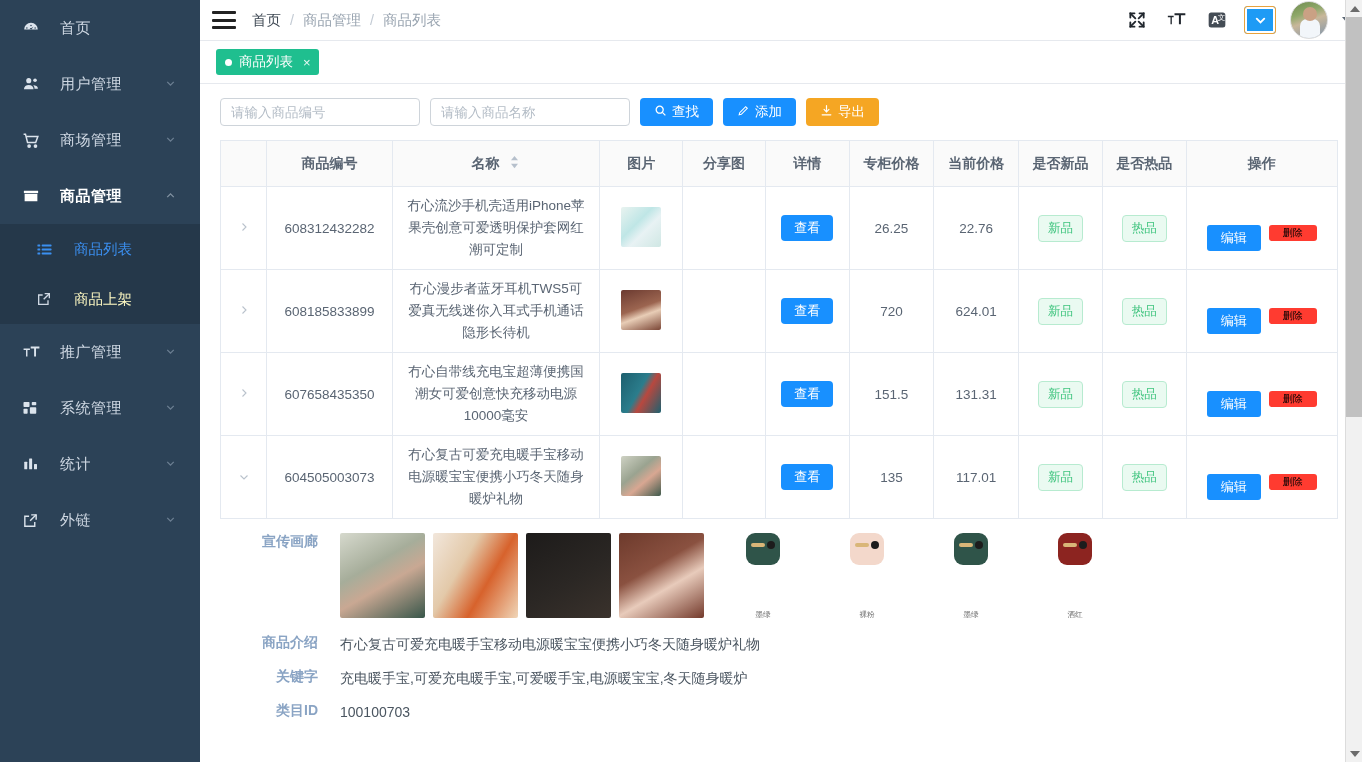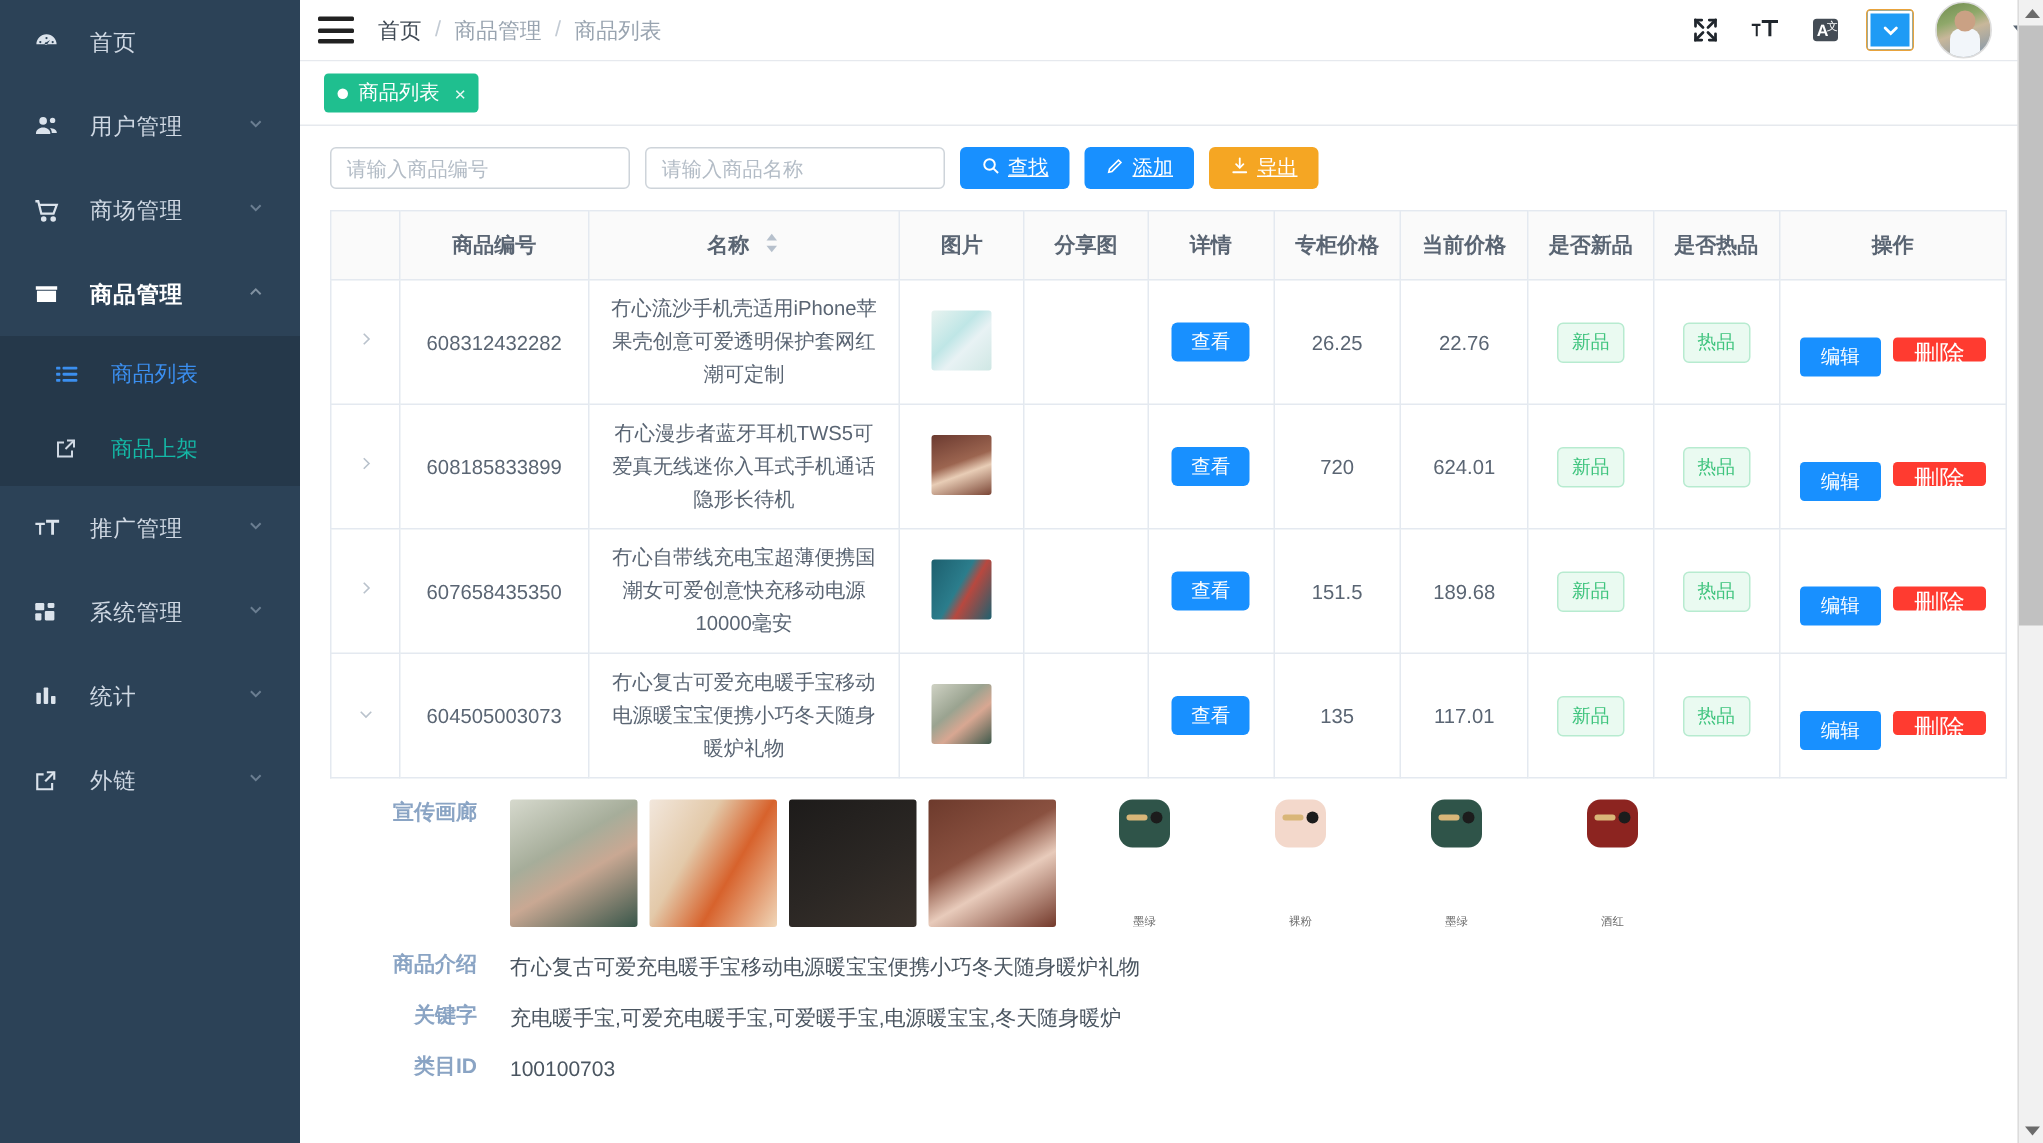--- a/index.html
+++ b/index.html
@@ -35,21 +35,21 @@
     display: flex; align-items: center; justify-content: flex-start;
     color: #dbe3ec;
   }
   .nav-item .lbl { flex: 1 1 auto; padding-left: 12px; letter-spacing: .5px; }
   .nav-item .arr { flex: 0 0 14px; opacity: .55; }
   .nav-item.active-parent { background: #2c4257; color: #ffffff; font-weight: bold; }
   .nav-item.active-parent .ico { color: #ffffff; }
   .submenu { background: #25384a; }
   .sub-item {
     height: 50px; display: flex; align-items: center;
-    padding-left: 36px; color: #14b8a6; font-size: 14.5px; cursor: pointer;
+    padding-left: 36px; color: #fef9c3; font-size: 14.5px; cursor: pointer;
   }
   .sub-item .ico { width: 24px; flex: 0 0 24px; display:flex; align-items:center; }
   .sub-item .lbl { padding-left: 14px; }
   .sub-item.selected { color: #3b8ff0; }
   .sub-item.selected .ico { color: #3b8ff0; }
 
   
   .right { flex: 1 1 auto; height: 762px; display: flex; flex-direction: column; background: #fff; position: relative; }
 
   .topbar {
@@ -100,21 +100,21 @@
   .content { flex: 1 1 auto; overflow: hidden; padding: 0 24px 0 20px; background: #fff; }
 
   
   .toolbar { display: flex; align-items: center; gap: 10px; padding: 14px 0 14px 0; }
   .inp {
     width: 200px; height: 28px; border: 1px solid #ced4da; border-radius: 4px;
     padding: 0 10px; font-size: 13.5px; color: #333; outline: none; background: #fff;
   }
   .inp::placeholder { color: #b3bcc6; }
   .btn { height: 28px; border: none; border-radius: 4px; color: #fff; font-size: 13.5px;
-         display: inline-flex; align-items: center; gap: 5px; padding: 0 14px; cursor: pointer; text-decoration: underline; }
+         display: inline-flex; align-items: center; gap: 5px; padding: 0 14px; cursor: pointer; }
   .btn.blue { background: #1890ff; }
   .btn.orange { background: #f5a623; }
 
   
   table.grid { width: 100%; border-collapse: collapse; table-layout: fixed; font-size: 13.5px; }
   table.grid th {
     background: #fafafa; color: #5a6573; font-weight: bold; font-size: 14px;
     border: 1px solid #e4e9f0; height: 46px; text-align: center; padding: 4px;
   }
   table.grid td {
@@ -124,21 +124,21 @@
   .chev { color: #b9c2cc; font-size: 15px; cursor: pointer; display: inline-block; }
   .pname { line-height: 22px; color: #5a6573; padding: 0 6px; }
   .thumb { width: 40px; height: 40px; border-radius: 2px; display: inline-block; }
   .pill-btn { background: #1890ff; color: #fff; border: none; border-radius: 4px; height: 26px; padding: 0 13px; font-size: 13px; cursor: pointer; }
   .badge {
     display: inline-block; border: 1px solid #b7ebd0; background: #eafaf1;
     color: #3fc47e; font-size: 12.5px; border-radius: 4px; padding: 4px 9px;
   }
   .act { display: inline-flex; gap: 8px; justify-content: center; margin-top: 20px; }
   .act .edit { background: #1890ff; color: #fff; border: none; border-radius: 3px; height: 26px; padding: 0 14px; font-size: 13px; cursor: pointer; }
-  .act .del { background: #ff3b30; color: #ffffff; border: none; border-radius: 3px; height: 16px; padding: 0 14px; font-size: 17px; cursor: pointer; }
+  .act .del { background: #ff3b30; color: #000000; border: none; border-radius: 3px; height: 16px; padding: 0 14px; font-size: 10px; cursor: pointer; }
 
   
   .detail { padding: 14px 0 10px 0; }
   .drow { display: flex; align-items: flex-start; margin-bottom: 14px; }
   .dlabel { width: 120px; flex: 0 0 120px; text-align: right; padding-right: 22px; color: #8aa4c4; font-size: 14px; font-weight: bold; }
   .dval { color: #4a5560; font-size: 14px; line-height: 20px; }
   .gallery { display: flex; align-items: flex-start; gap: 8px; }
   .gthumb { width: 85px; height: 85px; border-radius: 2px; }
   .colorbox { width: 90px; display: flex; flex-direction: column; align-items: center; gap: 6px; margin-left: 6px; }
   .colorimg { width: 34px; height: 32px; border-radius: 9px; position: relative; }
@@ -516,21 +516,21 @@
                 <div class="pname">冇心自带线充电宝超薄便携国潮女可爱创意快充移动电源10000毫安</div>
               </td>
             <td>
               <span class="thumb" style="background:linear-gradient(120deg,#1d5f6e 0%,#2b7d8c 45%,#b8483f 60%,#1d6170 100%)"></span>
             </td>
             <td></td>
             <td>
               <button class="pill-btn">查看</button>
             </td>
             <td>151.5</td>
-            <td>189.68</td>
+            <td>131.31</td>
             <td><span class="badge">新品</span></td>
             <td><span class="badge">热品</span></td>
             <td>
               <span class="act">
                 <button class="edit">编辑</button>
                 <button class="del">删除</button>
               </span>
             </td>
           </tr>
 

